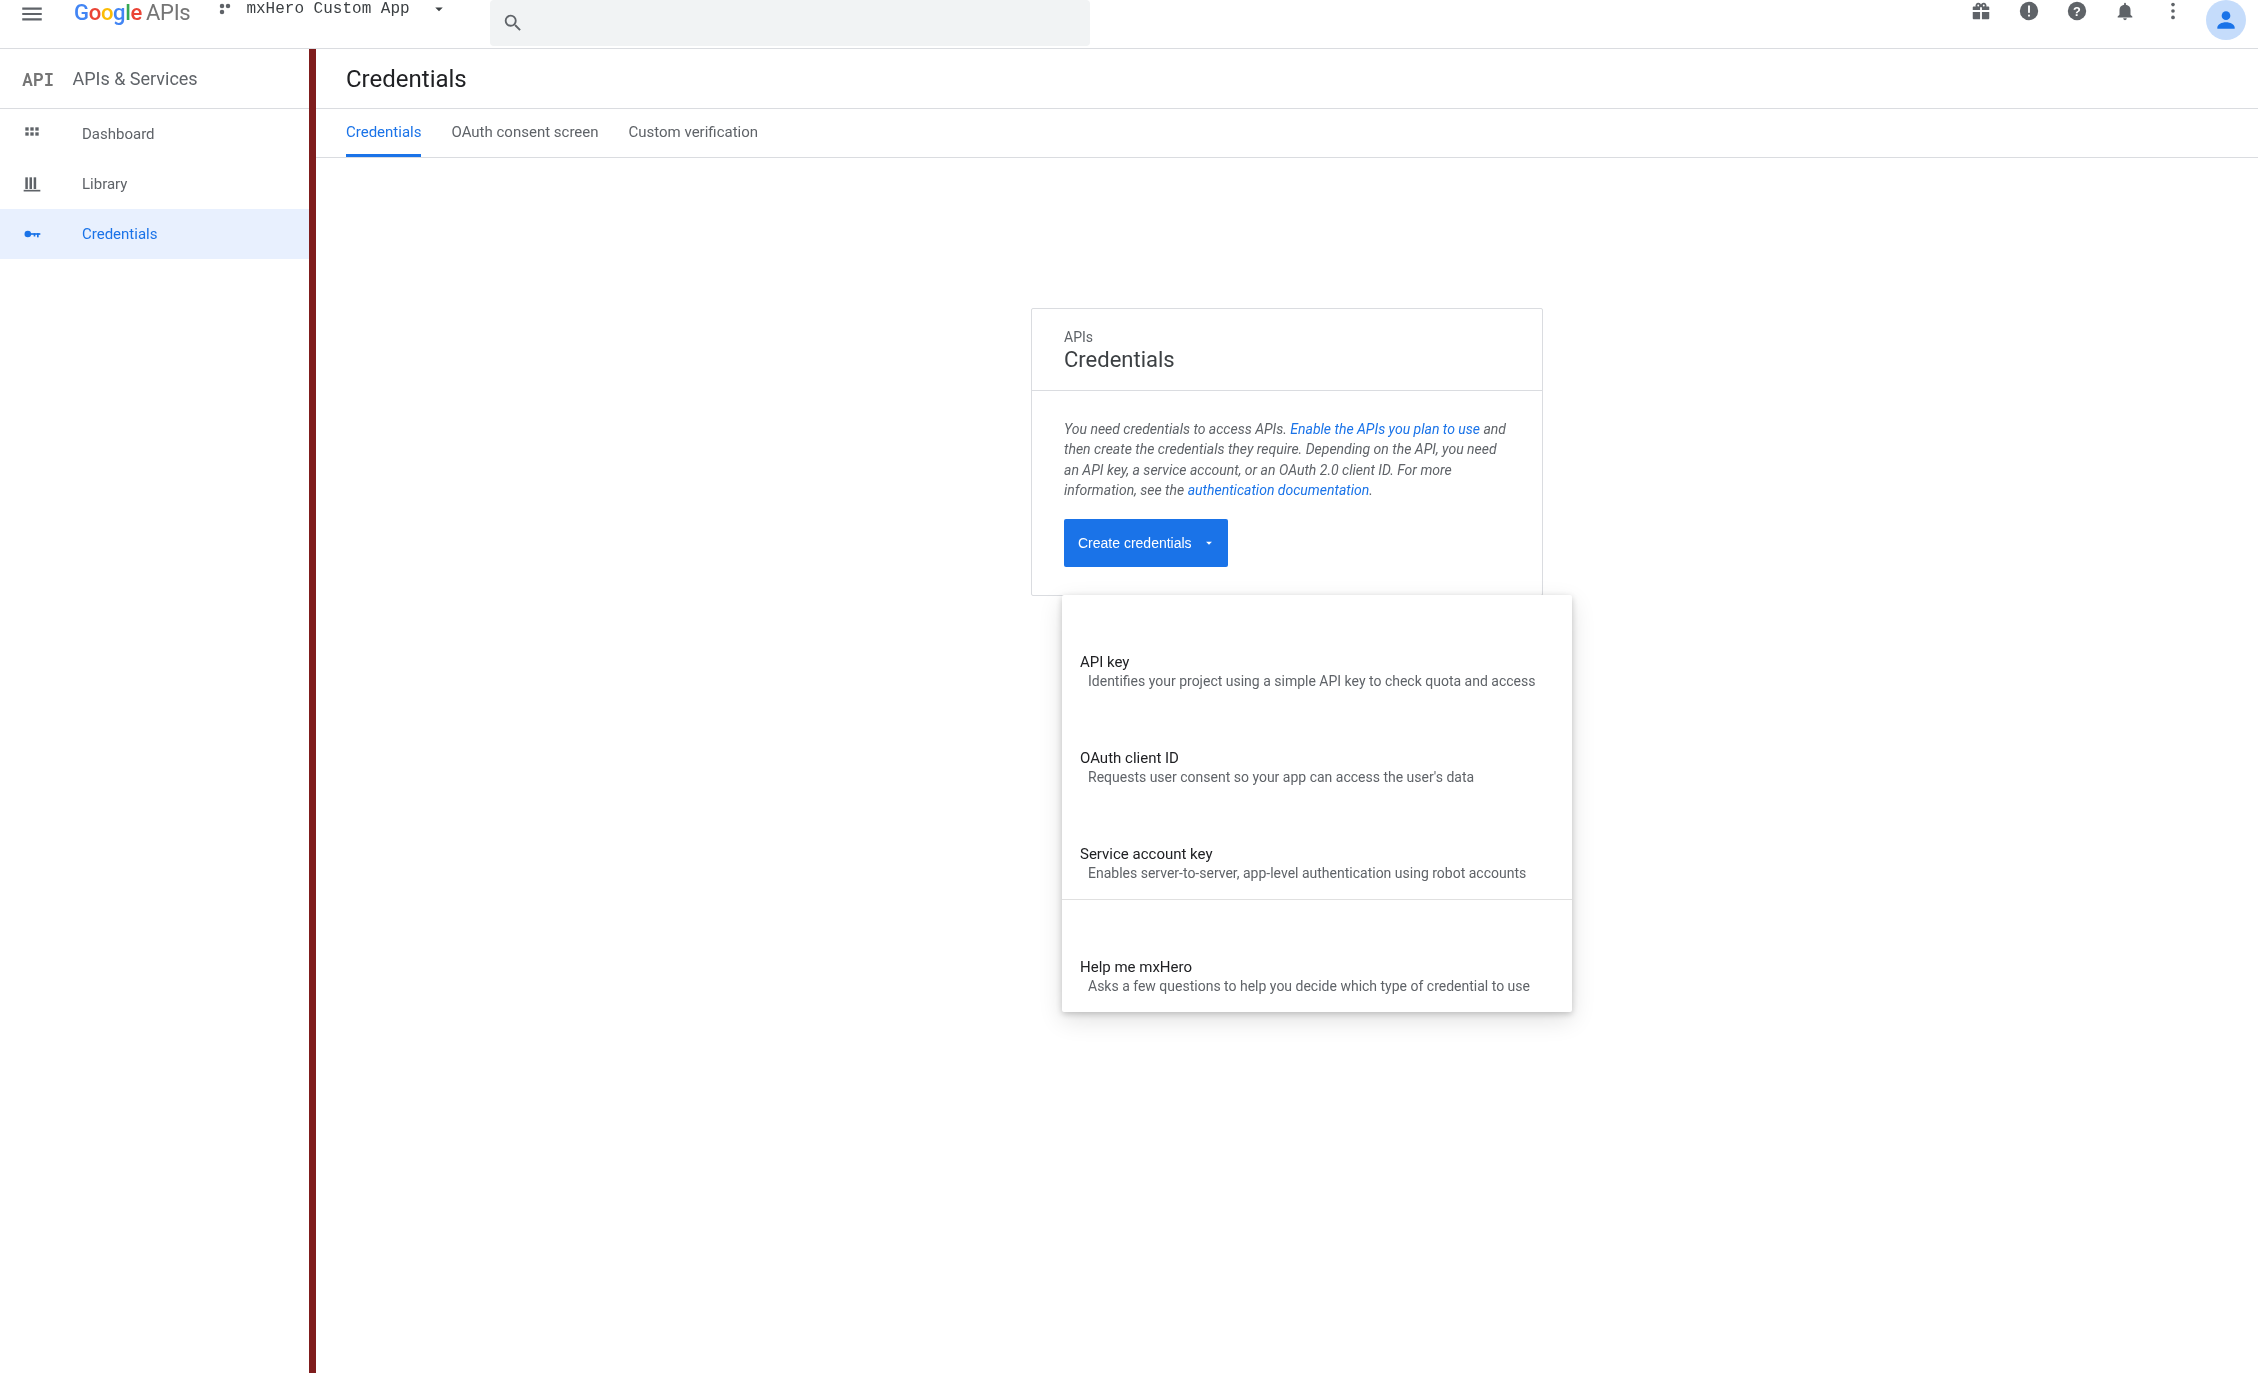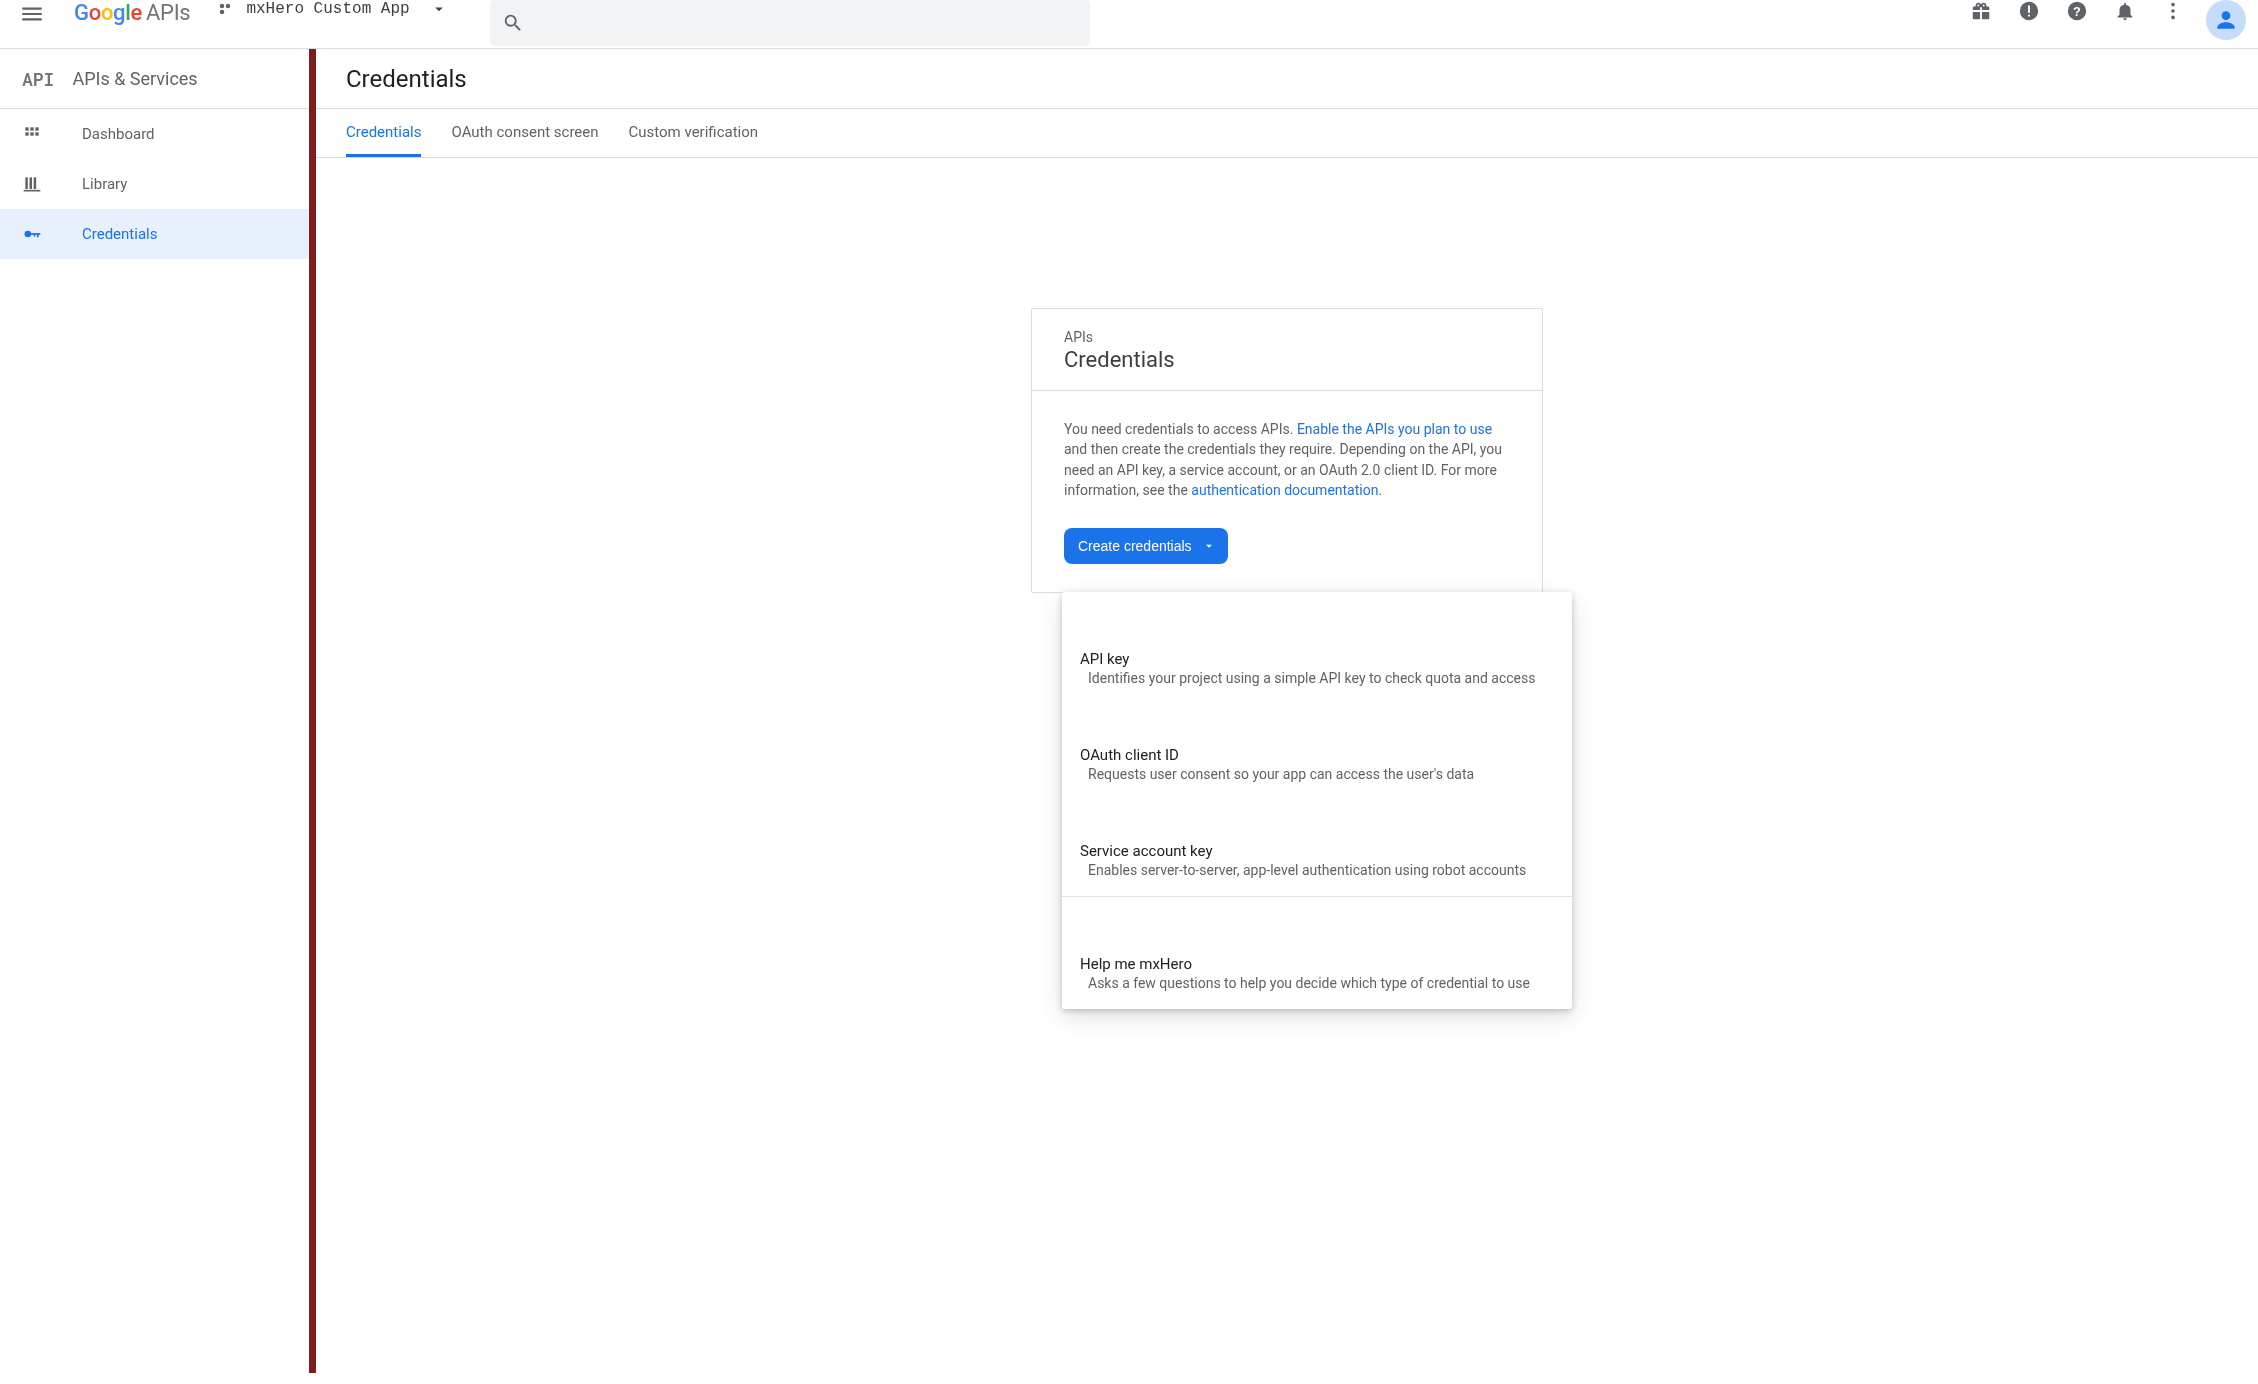--- a/index.html
+++ b/index.html
@@ -110,29 +110,29 @@
     width: 512px;
     border:1px solid #dadce0;
     border-radius:2px;
     background:#fff;
     position:relative;
   }
   .card-head { padding: 20px 32px 18px; border-bottom:1px solid #dadce0;}
   .card-sup { font-size:14px; color:#5f6368; margin-bottom:2px;}
   .card-title { font-size:22px; font-weight:400; color:#3c4043;}
   .card-body { padding: 28px 32px 28px; }
-  .desc { font-size:14px; color:#5f6368; line-height:1.45;}
+  .desc { font-size:14px; color:#5f6368; line-height:1.45;font-style:italic;}
   .desc .lnk { color:#1a73e8; cursor:pointer;}
   .create-btn {
-    margin-top: 28px;
-    height:36px;
+    margin-top: 19px;
+    height:48px;
     background:#1a73e8;
     color:#fff;
     border:none;
-    border-radius:8px;
+    border-radius:2px;
     padding: 0 12px 0 14px;
     font-size:14px;
     display:inline-flex;
     align-items:center;
     gap:10px;
     cursor:pointer;
   }
   .create-btn svg { width:14px; height:14px; fill:#fff;}
 
   

